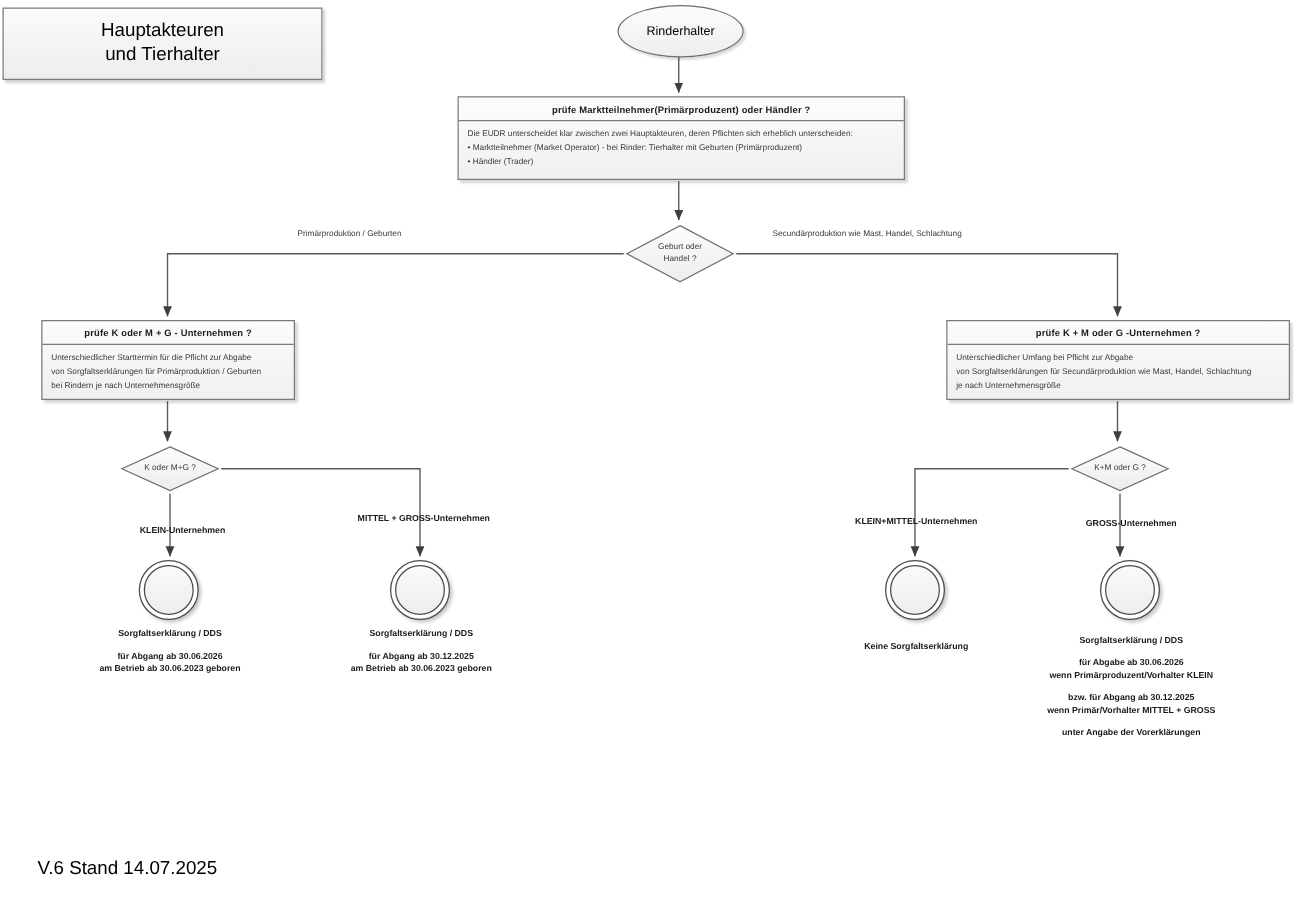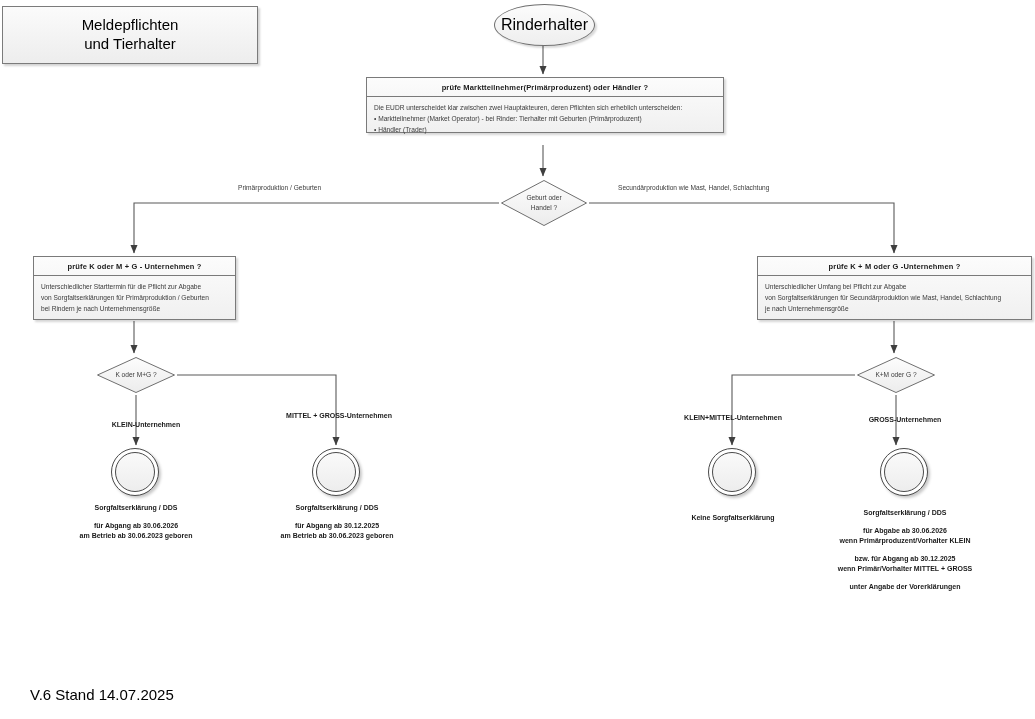--- a/index.html
+++ b/index.html
@@ -57,21 +57,21 @@
     top: 4px;
     width: 99px;
     height: 40px;
     border: 1px solid #6e6e6e;
     border-radius: 50%;
     background: linear-gradient(to bottom, #fcfcfc 0%, #eeeeee 100%);
     box-shadow: 2px 2px 2px rgba(0,0,0,0.15);
     display: flex;
     align-items: center;
     justify-content: center;
-    font-size: 16px;
+    font-size: 10px;
     color: #000;
   }
 
   
   .proc {
     position: absolute;
     border: 1px solid #7a7a7a;
     background: linear-gradient(to bottom, #fcfcfc 0%, #f0f0f0 100%);
     box-shadow: 2px 2px 2px rgba(0,0,0,0.16);
     box-sizing: border-box;
@@ -88,21 +88,21 @@
   .proc .body {
     padding: 6px 7px 6px 7px;
     font-size: 6.6px;
     line-height: 1.65;
     color: #3a3a3a;
   }
   .proc .body .li {
     white-space: nowrap;
   }
 
-  #proc-top    { left: 366px; top: 77px;  width: 358px; height: 56px; }
+  #proc-top    { left: 366px; top: 77px;  width: 358px; height: 67px; }
   #proc-left   { left: 33px;  top: 256px; width: 203px; height: 64px; }
   #proc-right  { left: 757px; top: 256px; width: 275px; height: 64px; }
 
   
   .diamond {
     position: absolute;
   }
   .diamond .shape {
     position: absolute;
     left: 0; top: 0;
@@ -216,21 +216,21 @@
 
       <path d="M177,375 L336,375 L336,445"></path>
 
       <path d="M896,395 L896,445"></path>
 
       <path d="M855,375 L732,375 L732,445"></path>
     </g>
   </svg>
 
   <div class="title-box">
-    <span>Meldepflichten</span>
+    <span>Hauptakteuren</span>
     <span>und Tierhalter</span>
   </div>
 
   <div class="start-ellipse">
     <span>Rinderhalter</span>
   </div>
 
   <div class="proc" id="proc-top">
     <div class="hdr">prüfe Marktteilnehmer(Primärproduzent) oder Händler ?</div>
     <div class="body">

